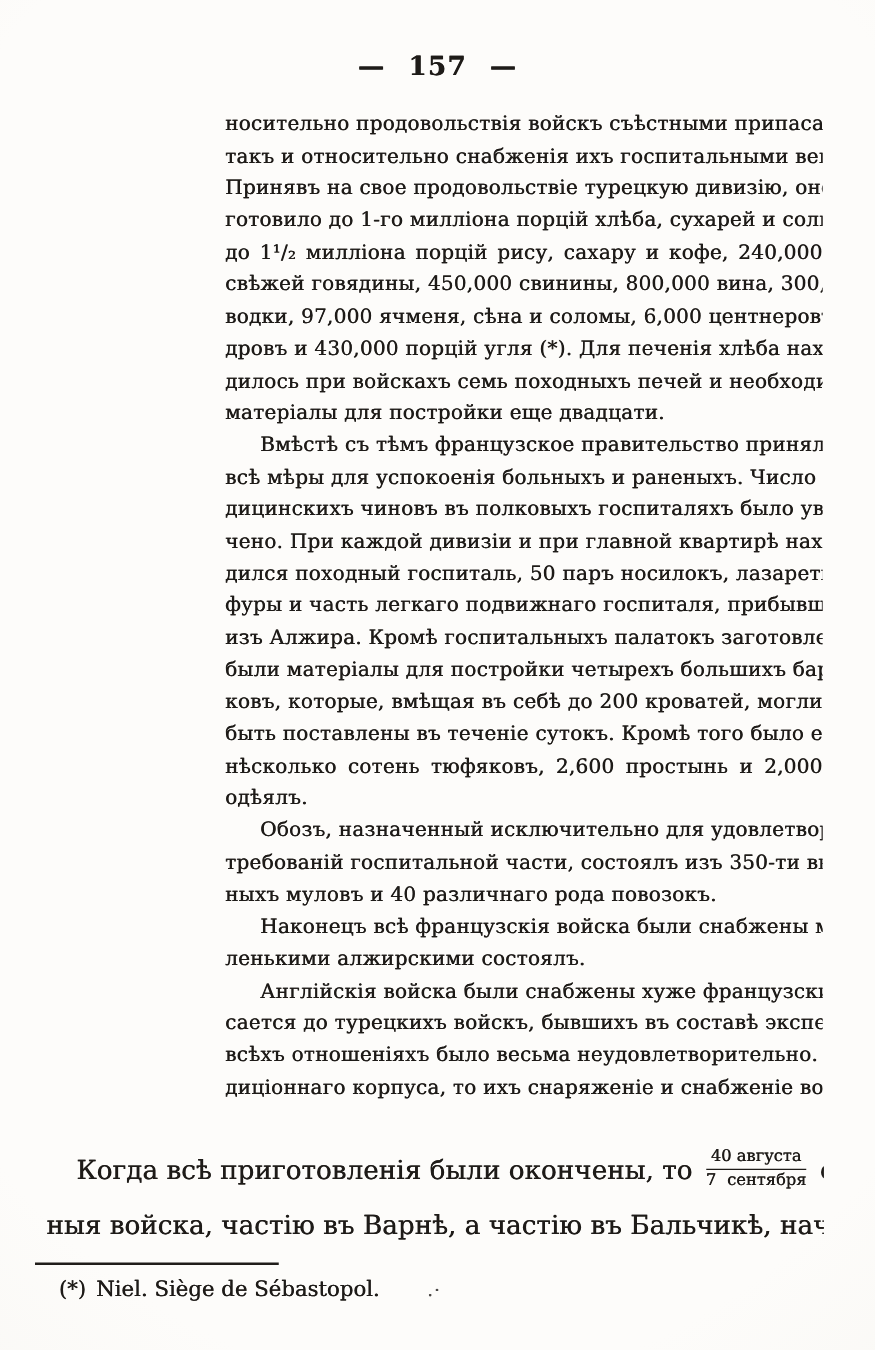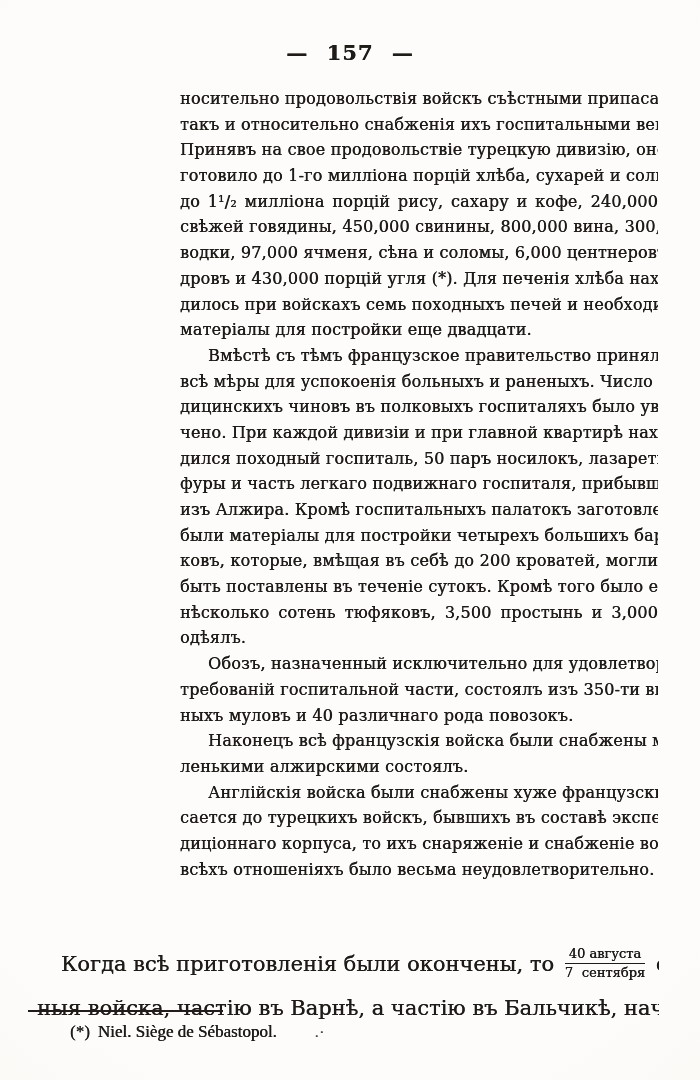--- a/index.html
+++ b/index.html
@@ -50,21 +50,21 @@
     font-size: 21px;
   }
   .closing .bigline {
     height: 44px;
     line-height: 44px;
     overflow: hidden;
     text-align: justify;
     text-align-last: justify;
     white-space: nowrap;
   }
-  .closing .bigline.first { text-indent: 24px; margin-top: 28px; }
+  .closing .bigline.first { text-indent: 24px; }
   
   .frac {
     display: inline-block;
     vertical-align: middle;
     text-align: center;
     font-size: 13px;
     line-height: 1.2;
     text-indent: 0;
     margin: 0 4px;
     transform: translateY(-2px);
@@ -77,24 +77,23 @@
   .frac .den { display: block; padding-top: 1px; }
   
   .footnote-rule {
     position: absolute;
     top: 1010px; left: 28px;
     width: 195px; height: 2px;
     background: #201d1a;
   }
   .footnote {
     position: absolute;
-    top: 1019px; left: 48px; width: 620px;
+    top: 1019px; left: 25px; width: 620px;
     font-size: 17px;
     line-height: 26px;
-    font-family: Liberation Serif, serif;
   }
   .footnote .marker { margin-left: 22px; margin-right: 8px; }
   .footnote .artifact {
     margin-left: 38px;
     opacity: 0.8;
     letter-spacing: 1px;
     font-size: 14px;
   }
 </style>
 </head>
@@ -121,37 +120,37 @@
         <div class="line indent">Вмѣстѣ съ тѣмъ французское правительство приняло</div>
         <div class="line">всѣ мѣры для успокоенія больныхъ и раненыхъ. Число ме-</div>
         <div class="line">дицинскихъ чиновъ въ полковыхъ госпиталяхъ было увели-</div>
         <div class="line">чено. При каждой дивизіи и при главной квартирѣ нахо-</div>
         <div class="line">дился походный госпиталь, 50 паръ носилокъ, лазаретныя</div>
         <div class="line">фуры и часть легкаго подвижнаго госпиталя, прибывшаго</div>
         <div class="line">изъ Алжира. Кромѣ госпитальныхъ палатокъ заготовлены</div>
         <div class="line">были матеріалы для постройки четырехъ большихъ бара-</div>
         <div class="line">ковъ, которые, вмѣщая въ себѣ до 200 кроватей, могли</div>
         <div class="line">быть поставлены въ теченіе сутокъ. Кромѣ того было еще</div>
-        <div class="line">нѣсколько сотень тюфяковъ, 3,500 простынь и 3,000</div>
+        <div class="line">нѣсколько сотень тюфяковъ, 2,600 простынь и 2,000</div>
         <div class="line last">одѣялъ.</div>
       </div>
       <div class="para">
         <div class="line indent">Обозъ, назначенный исключительно для удовлетворенія</div>
         <div class="line">требованій госпитальной части, состоялъ изъ 350-ти вьюч-</div>
         <div class="line last">ныхъ муловъ и 40 различнаго рода повозокъ.</div>
       </div>
       <div class="para">
         <div class="line indent">Наконецъ всѣ французскія войска были снабжены ма-</div>
         <div class="line last">ленькими алжирскими состоялъ.</div>
       </div>
       <div class="para">
         <div class="line indent">Англійскія войска были снабжены хуже французскихъ</div>
         <div class="line">сается до турецкихъ войскъ, бывшихъ въ составѣ экспе-</div>
+        <div class="line last">всѣхъ отношеніяхъ было весьма неудовлетворительно.</div>
         <div class="line">диціоннаго корпуса, то ихъ снаряженіе и снабженіе во</div>
-        <div class="line last">всѣхъ отношеніяхъ было весьма неудовлетворительно.</div>
       </div>
     </div>
 
   <div class="closing">
     <div class="bigline first">
       <span>Когда всѣ приготовленія были окончены, то</span>
       <span class="frac">
         <span class="num">40 августа</span>
         <span class="den">7 сентября</span>
       </span>

